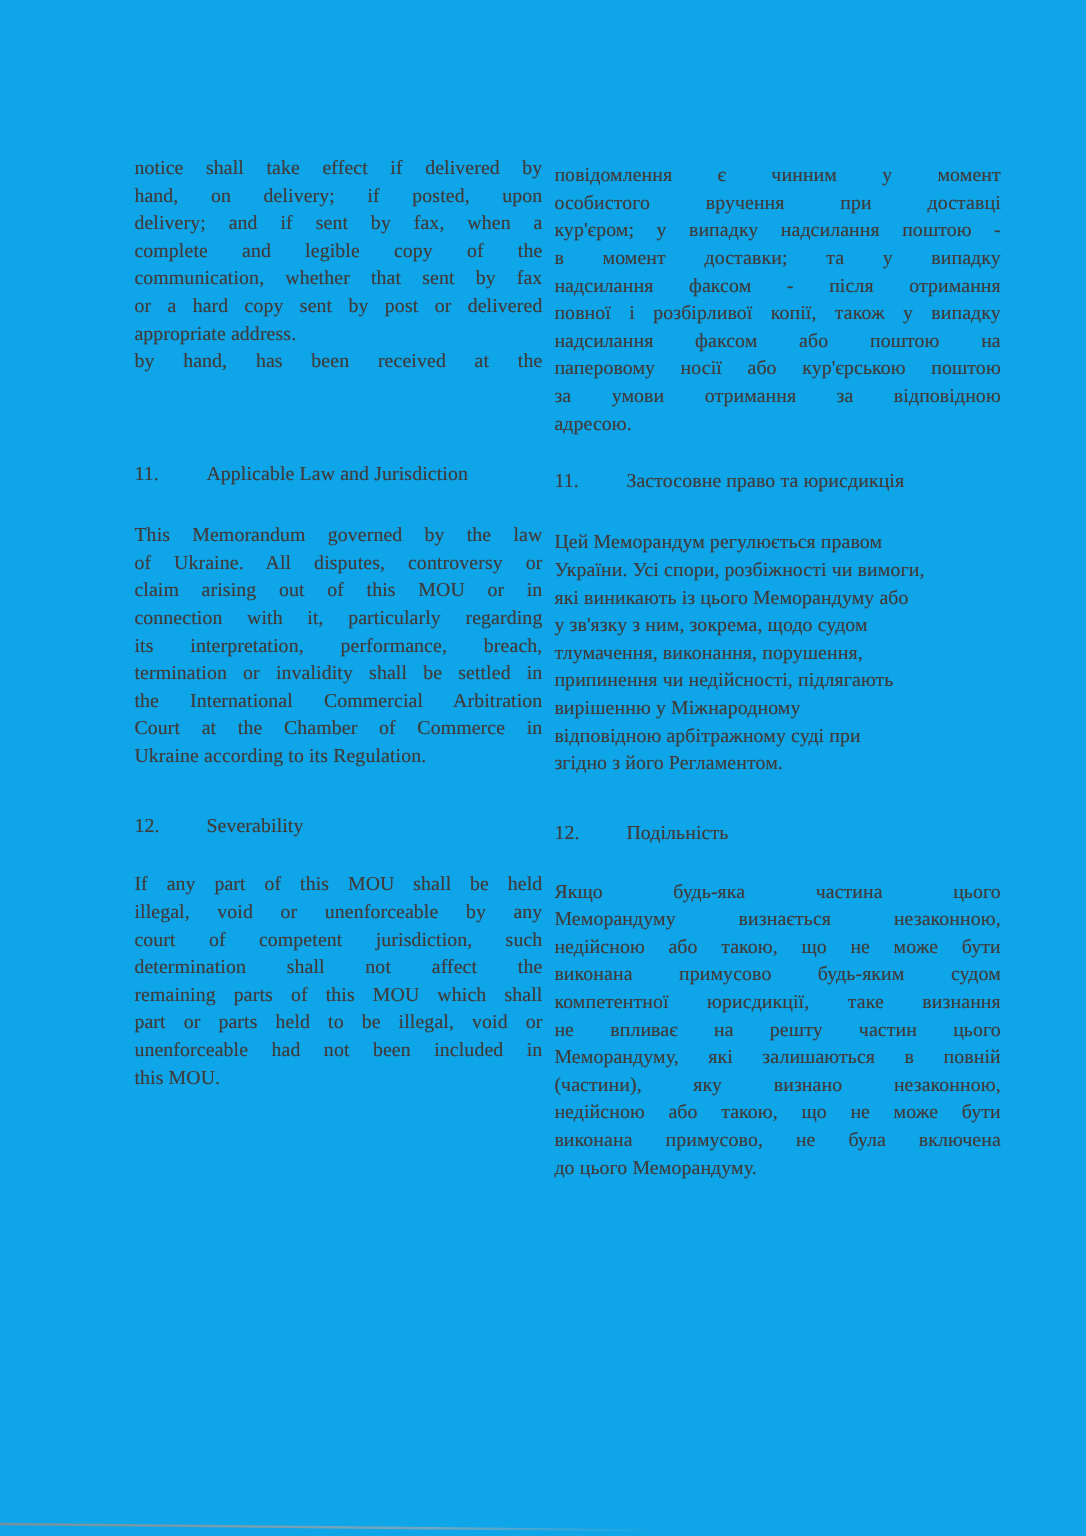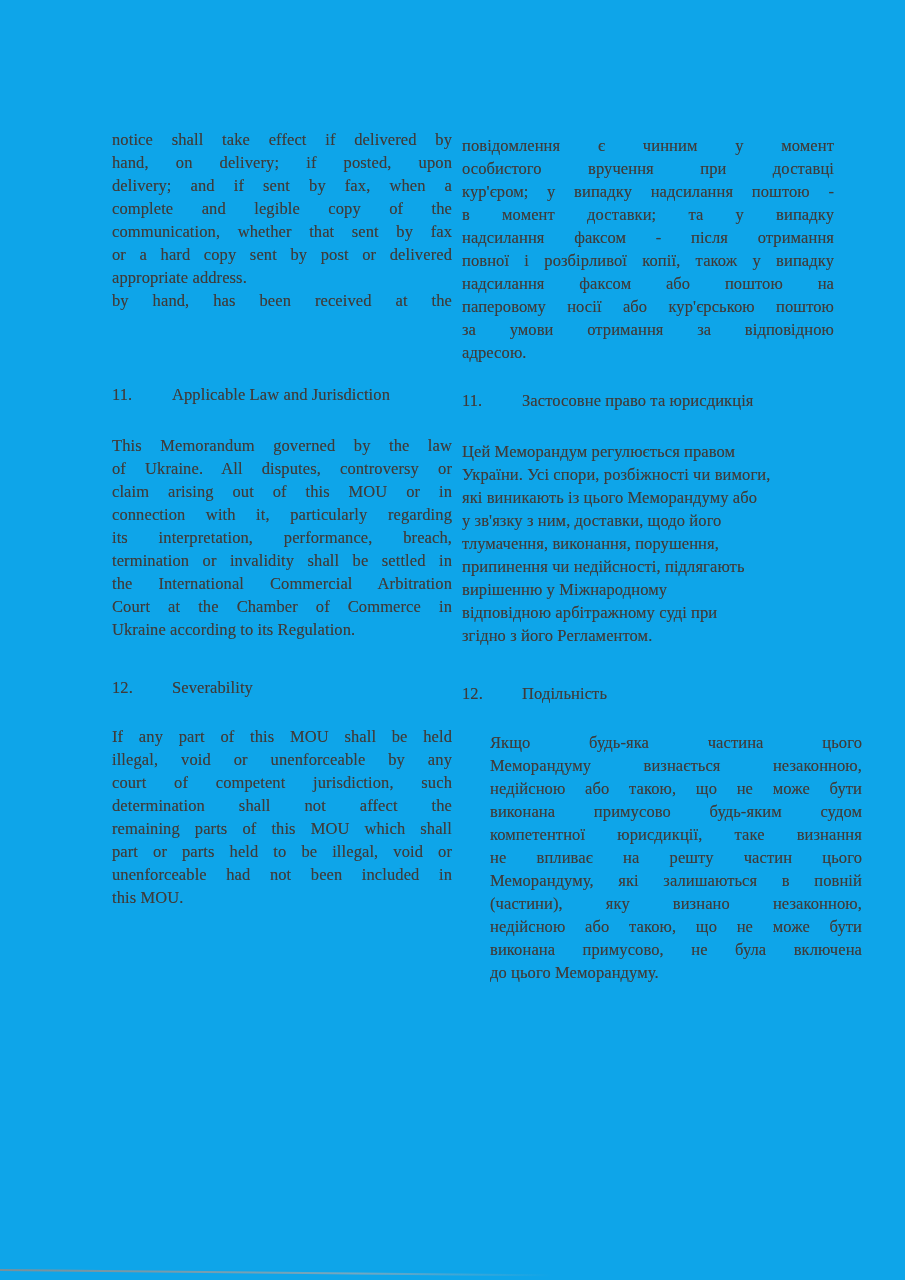--- a/index.html
+++ b/index.html
@@ -51,21 +51,21 @@
   }
   .ln-just {
     text-align: justify;
     text-align-last: justify;
     -moz-text-align-last: justify;
   }
   .row-notice   { min-height: 242px; }
   .row-h11      { margin-top: 15px; }
   .row-p11      { margin-top: 23px; min-height: 244px; }
   .row-h12      { margin-top: 0; }
-  .row-p12      { margin-top: 21px; gap: 28px; }
+  .row-p12      { margin-top: 21px; }
   .heading {
     font-size: 16.5px;
     line-height: 20px;
     letter-spacing: 0.1px;
   }
   .heading .num {
     display: inline-block;
     width: 60px;
   }
   .scan-line {
@@ -138,21 +138,21 @@
             <div class="ln ln-just">the International Commercial Arbitration</div>
             <div class="ln ln-just">Court at the Chamber of Commerce in</div>
             <div class="ln">Ukraine according to its Regulation.</div>
           </div>
       </div>
       <div class="cell-ua">
         <div class="para">
             <div class="ln">Цей Меморандум регулюється правом</div>
             <div class="ln">України. Усі спори, розбіжності чи вимоги,</div>
             <div class="ln">які виникають із цього Меморандуму або</div>
-            <div class="ln">у зв'язку з ним, доставки, щодо його</div>
+            <div class="ln">у зв'язку з ним, зокрема, щодо судом</div>
             <div class="ln">тлумачення, виконання, порушення,</div>
             <div class="ln">припинення чи недійсності, підлягають</div>
             <div class="ln">вирішенню у Міжнародному</div>
             <div class="ln">відповідною арбітражному суді при</div>
             <div class="ln">згідно з його Регламентом.</div>
           </div>
       </div>
     </div>
 
     <div class="row row-h12">

